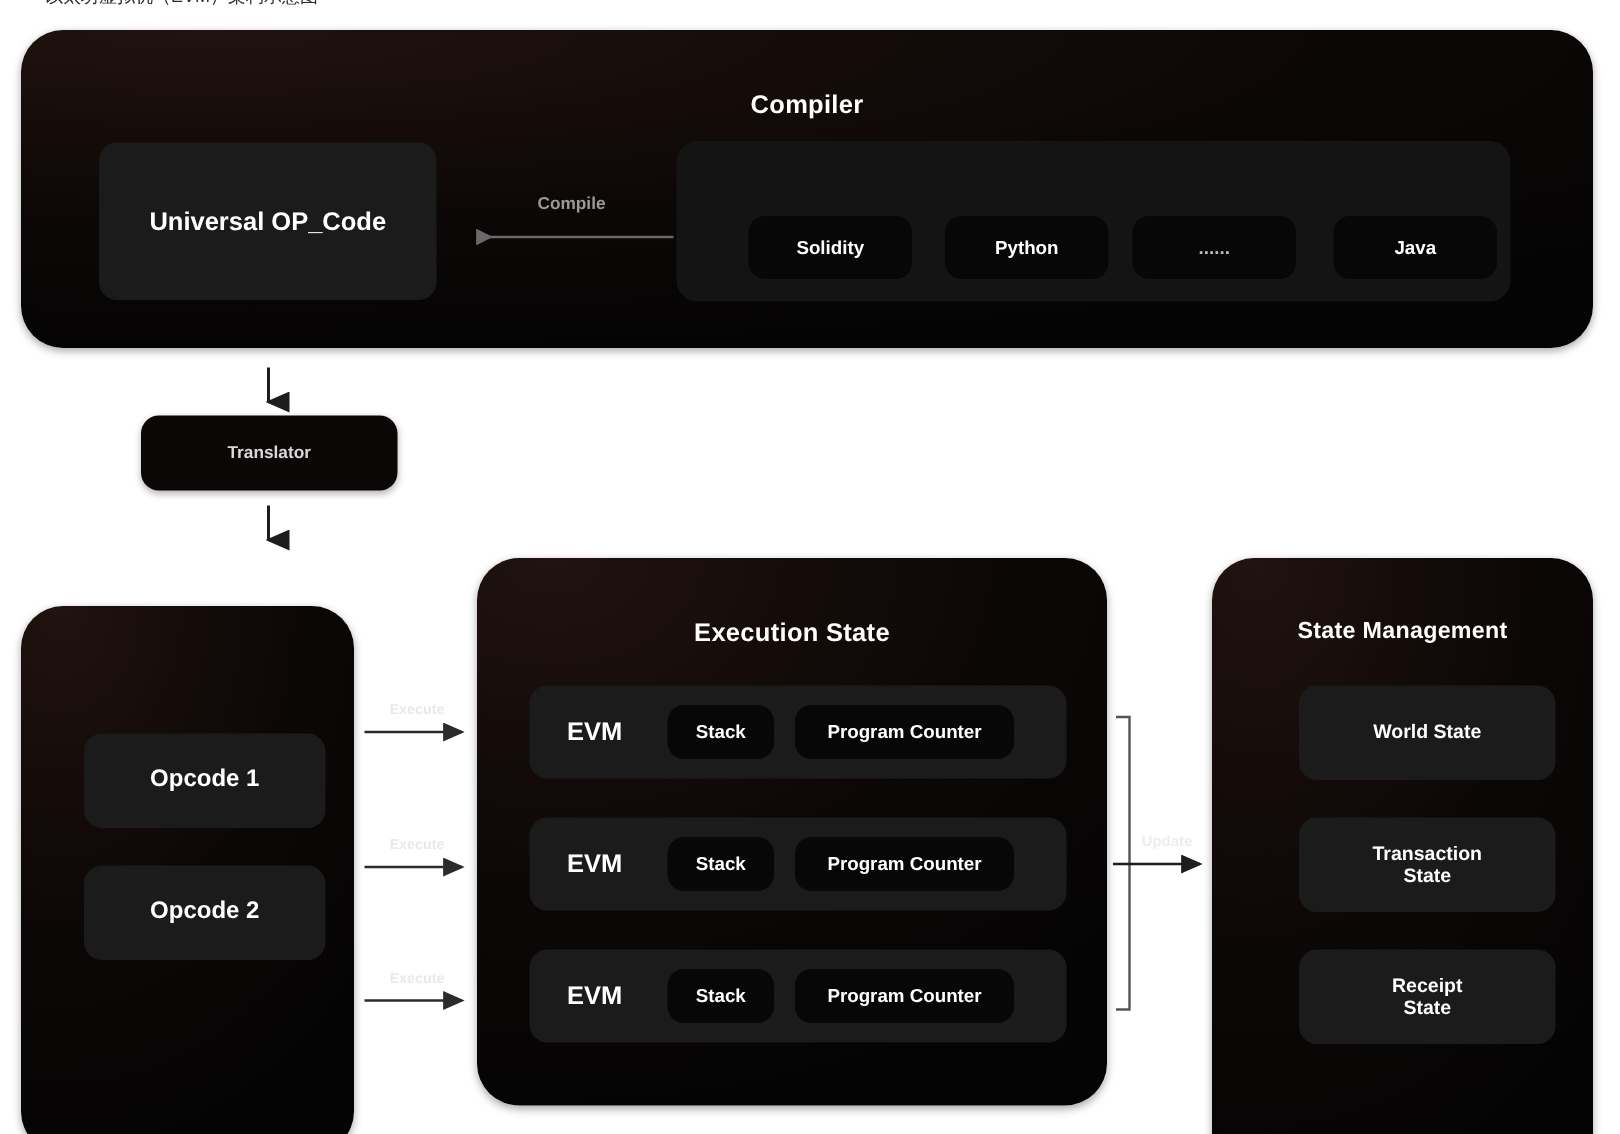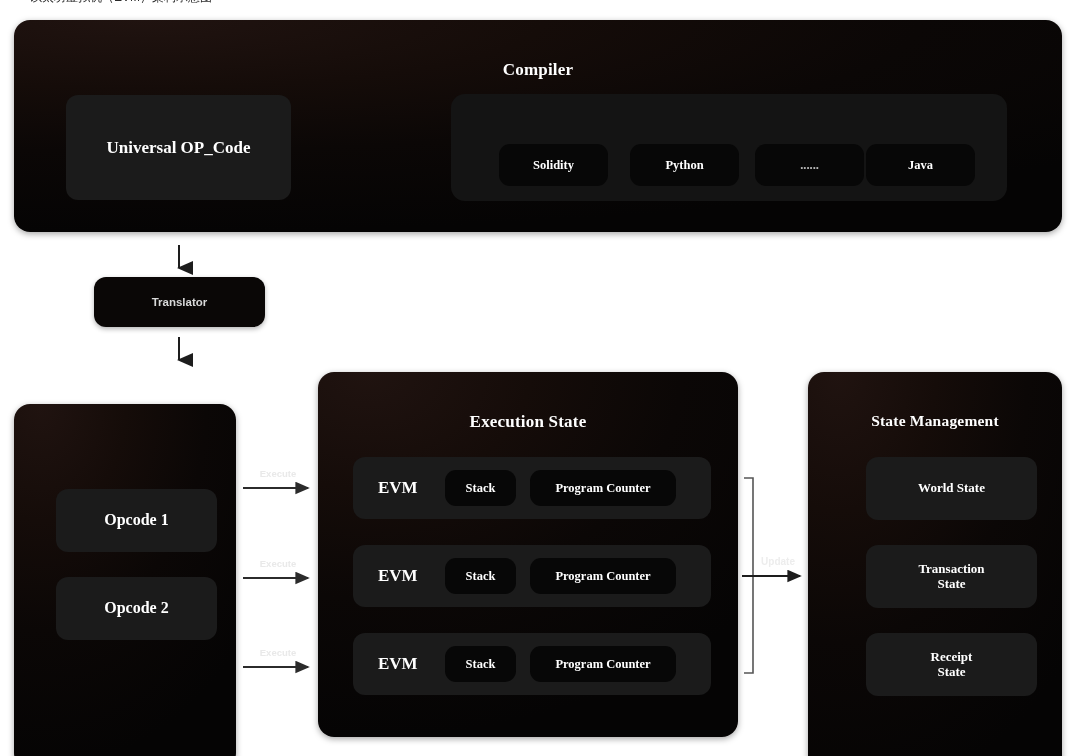--- a/index.html
+++ b/index.html
@@ -15,25 +15,24 @@
   .caption-sliver {
     position: absolute; left: 30px; top: -10px;
     width: 430px; height: 14px;
     font-size: 12px; color: #2b2b2b; white-space: nowrap;
     overflow: hidden; line-height: 14px;
   }
 
   
   .panel {
     position: absolute;
-    border-radius: 16px;
+    border-radius: 28px;
     background: radial-gradient(ellipse 120% 100% at 12% 0%, #201310 0%, #150c09 32%, #0b0706 62%, #050404 100%);
     box-shadow: 0 2px 6px rgba(0,0,0,0.35);
     overflow: hidden;
-    font-family: Liberation Serif, serif;
   }
   .panel-title {
     position: absolute; left: 0; right: 0;
     text-align: center;
     color: #ffffff;
     font-weight: bold;
     letter-spacing: .2px;
   }
 
   
@@ -129,23 +128,34 @@
 
   <div class="panel" id="compiler-panel">
     <div class="panel-title" id="compiler-title">Compiler</div>
 
     <div class="card" id="universal-opcode-card">Universal OP_Code</div>
 
     <div id="prog-lang-group">
       <div class="chip lang-chip" style="left:48px;width:109px;">Solidity</div>
       <div class="chip lang-chip" style="left:179px;width:109px;">Python</div>
       <div class="chip lang-chip" style="left:304px;width:109px;color:#bdbdbd;">......</div>
-      <div class="chip lang-chip" style="left:415px;width:109px;">Java</div>
-    </div>
-
+      <div class="chip lang-chip" style="left:438px;width:109px;">Java</div>
+    </div>
+
+    <div id="compile-arrow-wrap">
+      <div id="compile-label">Compile</div>
+      <svg width="140" height="46">
+        <defs>
+          <marker id="alft" markerWidth="7" markerHeight="7" refX="6" refY="3.5" orient="auto">
+            <path d="M7,0 L7,7 L0,3.5 z" fill="#6a6a6a"></path>
+          </marker>
+        </defs>
+        <line x1="138" y1="28" x2="8" y2="28" stroke="#6a6a6a" stroke-width="1.6" marker-end="url(#alft)"></line>
+      </svg>
+    </div>
   </div>
 
   <div id="translator-card">Translator</div>
 
   <div class="panel" id="opcode-panel">
     <div class="card opcode-card" style="top:85px;">Opcode 1</div>
     <div class="card opcode-card" style="top:173px;">Opcode 2</div>
   </div>
 
   <div class="panel" id="engine-panel">

